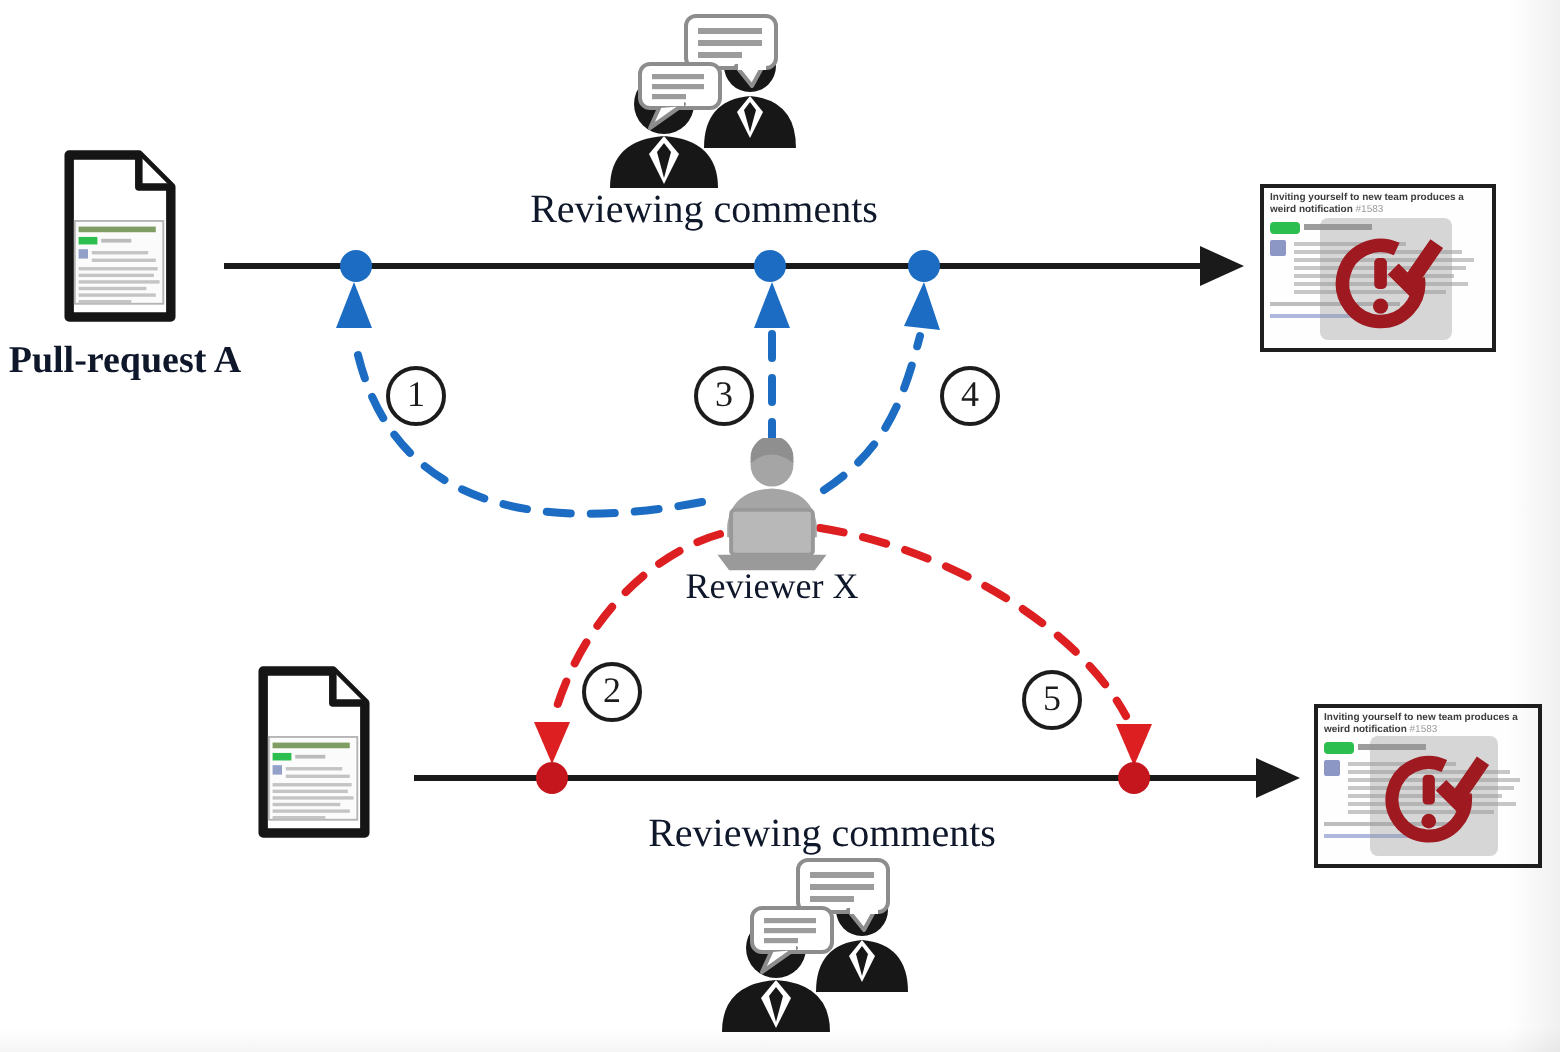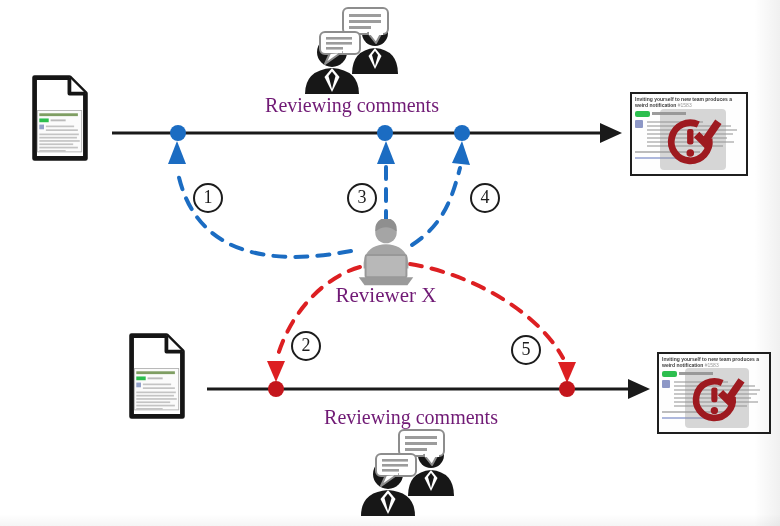--- a/index.html
+++ b/index.html
@@ -1,21 +1,21 @@
 <!DOCTYPE html>
 <html><head>
 <meta charset="utf-8">
 <style>
   html,body{margin:0;padding:0;background:#fff;}
   .canvas{position:relative;width:780px;height:526px;background:#ffffff;overflow:hidden;
           font-family:"Liberation Serif",serif;color:#141414;}
-  .lbl{position:absolute;text-align:center;color:#701a75;}
+  .lbl{position:absolute;text-align:center;color:#0f172a;}
   .pr-label{font-weight:bold;font-size:19px;}
   .caption{font-size:20px;}
-  .reviewer-label{font-size:21px;}
+  .reviewer-label{font-size:18px;}
   .step{position:absolute;width:26px;height:26px;border:2px solid #1c1c1c;border-radius:50%;
         background:#ffffff;text-align:center;line-height:25px;font-size:18px;color:#1c1c1c;z-index:5;}
   svg{display:block;}
   .overlay{position:absolute;left:0;top:0;z-index:2;pointer-events:none;}
   .icon-layer{position:absolute;z-index:3;}
   
   .card{position:absolute;background:#fefefe;border:2px solid #1e1e1e;z-index:4;
         font-family:"Liberation Sans",sans-serif;overflow:hidden;}
   .card-title{font-size:5px;font-weight:bold;color:#3c3c3c;line-height:1.25;padding:2px 3px 1px 3px;}
   .card-title .issue-num{color:#9a9a9a;font-weight:normal;}
@@ -145,20 +145,21 @@
     </g>
     <g fill="#c4161c">
       <circle cx="276" cy="389" r="8"></circle>
       <circle cx="567" cy="389" r="8"></circle>
     </g>
   </svg>
 
   <svg class="icon-layer" style="left:28px;top:72px" width="64" height="92">
     <use href="#doc-icon"></use>
   </svg>
+  <div class="lbl pr-label" style="left:0;top:170px;width:125px">Pull-request A</div>
 
   <svg class="icon-layer" style="left:125px;top:329px" width="64" height="94">
     <use href="#doc-icon"></use>
   </svg>
 
   <svg class="icon-layer" style="left:296px;top:6px" width="118" height="88">
     <use href="#people-icon"></use>
   </svg>
   <div class="lbl caption" style="left:237px;top:94px;width:230px">Reviewing comments</div>
 

